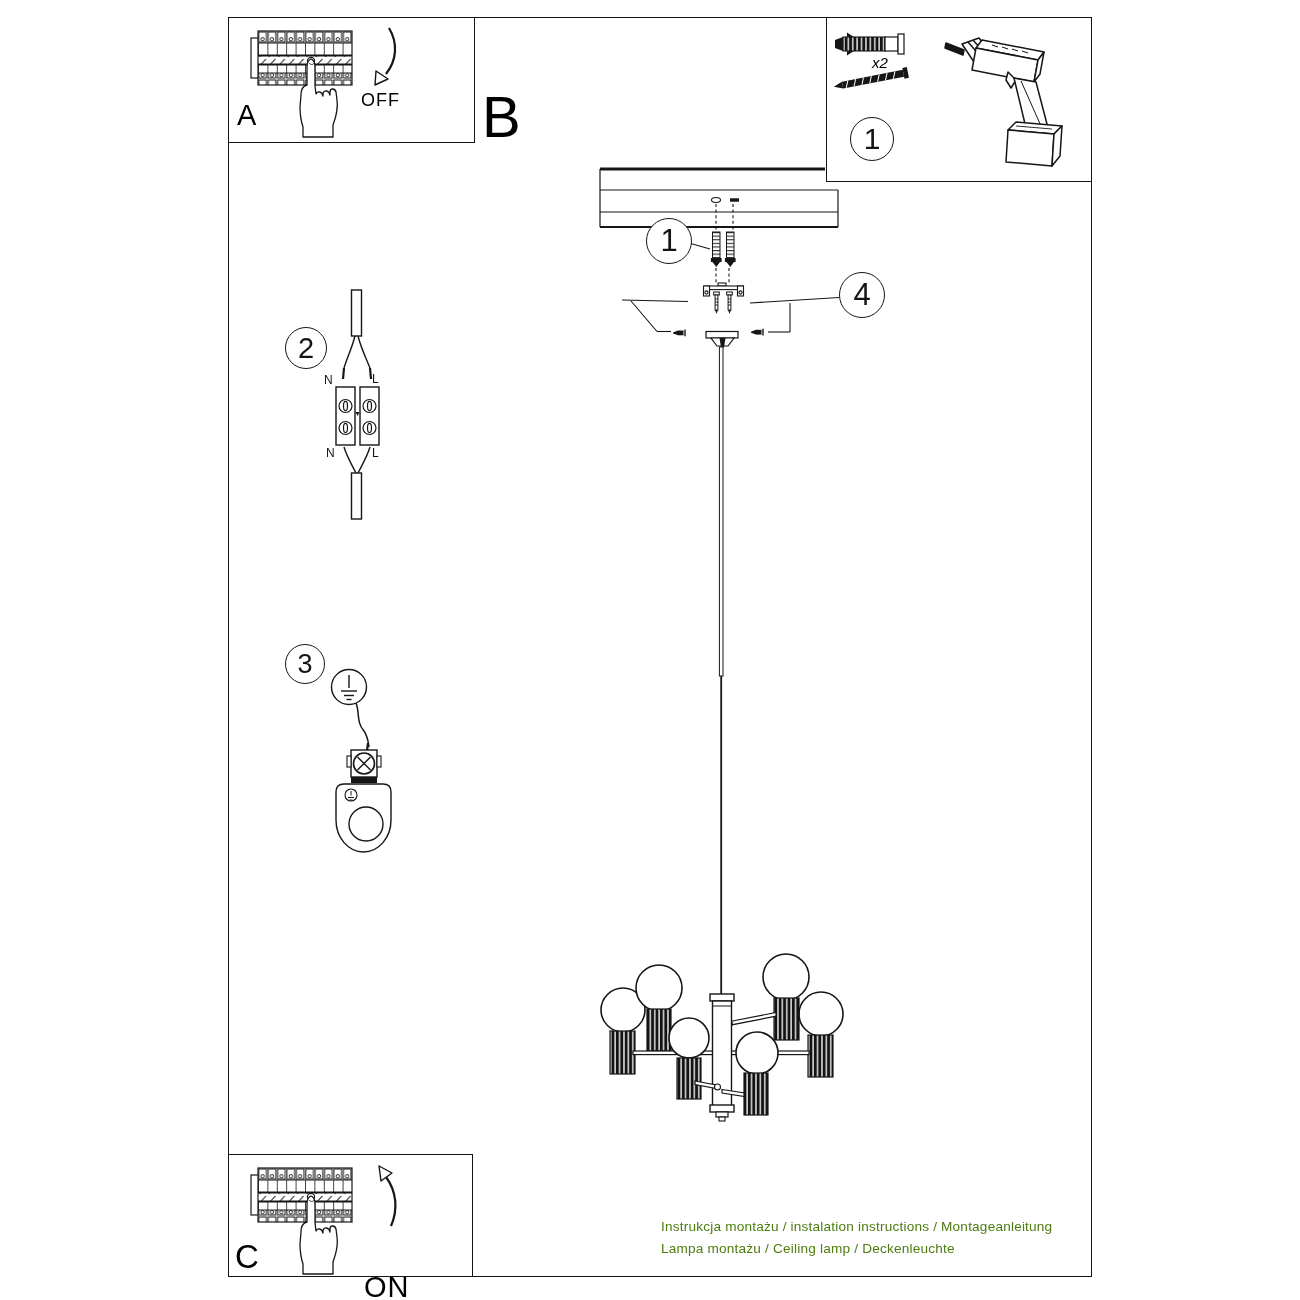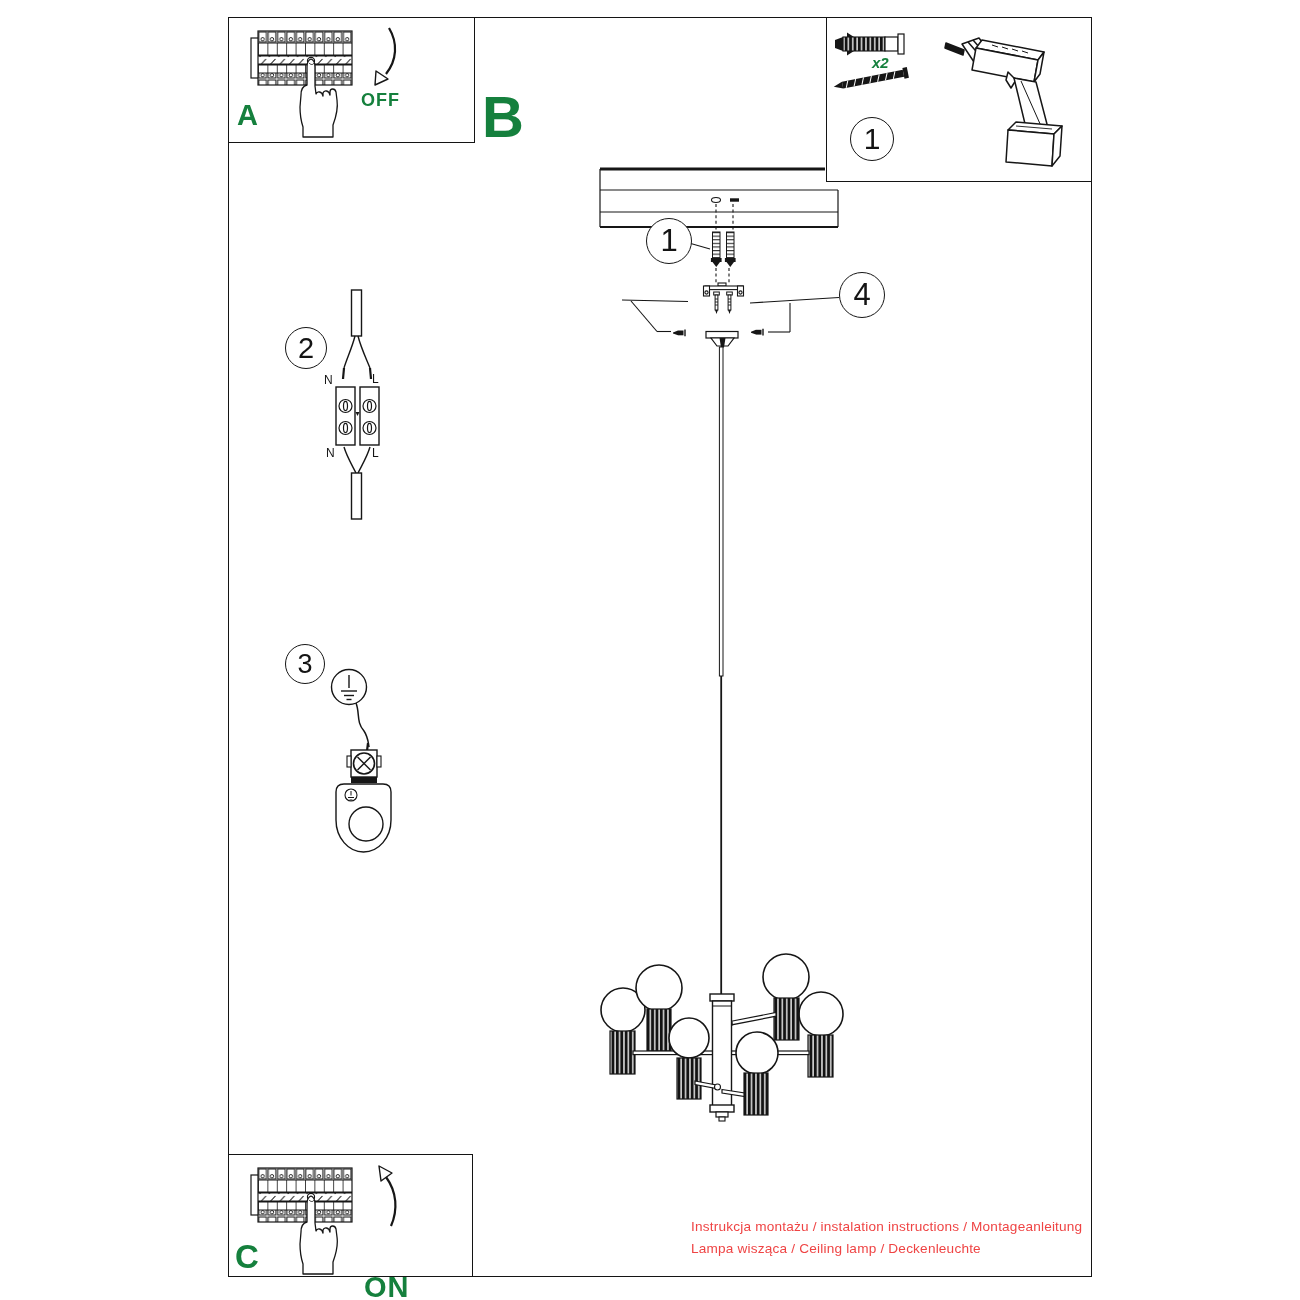--- a/index.html
+++ b/index.html
@@ -7,23 +7,23 @@
     width:1300px;height:1300px;background:#ffffff;position:relative;
     font-family:"Liberation Sans", sans-serif;color:#161616;overflow:hidden;
   }
   .abs{position:absolute;}
   .frame{border:1.8px solid #141414;box-sizing:border-box;background:transparent;}
   .badge{
     border:1.6px solid #161616;border-radius:50%;background:#fff;
     display:flex;align-items:center;justify-content:center;
     font-family:"Liberation Sans",sans-serif;color:#141414;z-index:4;
   }
-  .letter{font-family:"Liberation Sans",sans-serif;color:#15803d;z-index:4;line-height:1;font-weight:bold;}
+  .letter{font-family:"Liberation Sans",sans-serif;color:#000000;z-index:4;line-height:1;}
   .wirelabel{font-size:12px;color:#141414;z-index:4;line-height:1;}
-  .footer-line{font-size:13.6px;letter-spacing:0.2px;color:#ef4444;line-height:21.5px;white-space:nowrap;z-index:4;margin-left:30px;}
+  .footer-line{font-size:13.6px;letter-spacing:0.2px;color:#4d7c0f;line-height:21.5px;white-space:nowrap;z-index:4;}
   svg{position:absolute;left:0;top:0;z-index:2;pointer-events:none;}
   .panel{z-index:1;}
 </style>
 </head>
 <body>
 
 <div class="abs frame panel" style="left:228px;top:17px;width:864px;height:1260px;"></div>
 
 <div class="abs frame panel" style="left:228px;top:17px;width:247px;height:126px;"></div>
 
@@ -43,21 +43,21 @@
 <div class="abs badge" style="left:839px;top:272px;width:44px;height:44px;font-size:31px;">4</div>
 <div class="abs badge" style="left:285px;top:327px;width:40px;height:40px;font-size:29px;">2</div>
 <div class="abs badge" style="left:285px;top:644px;width:38px;height:38px;font-size:27px;">3</div>
 
 <span class="abs wirelabel" style="left:324px;top:374px;">N</span>
 <span class="abs wirelabel" style="left:372px;top:373px;">L</span>
 <span class="abs wirelabel" style="left:326px;top:447px;">N</span>
 <span class="abs wirelabel" style="left:372px;top:447px;">L</span>
 
 <div class="abs footer-line" style="left:661px;top:1216px;">Instrukcja montażu / instalation instructions / Montageanleitung</div>
-<div class="abs footer-line" style="left:661px;top:1238px;">Lampa wisząca / Ceiling lamp / Deckenleuchte</div>
+<div class="abs footer-line" style="left:661px;top:1238px;">Lampa montażu / Ceiling lamp / Deckenleuchte</div>
 
 <svg width="1300" height="1300" viewBox="0 0 1300 1300">
 <defs>
   <pattern id="cellp" width="9.4" height="12" patternUnits="userSpaceOnUse">
     <rect x="0.8" y="1" width="7.6" height="10" fill="none" stroke="#161616" stroke-width="1"></rect>
     <circle cx="4.6" cy="8.2" r="1.7" fill="none" stroke="#161616" stroke-width="0.9"></circle>
   </pattern>
   <pattern id="vdiv" width="9.4" height="4" patternUnits="userSpaceOnUse">
     <line x1="0.3" y1="0" x2="0.3" y2="4" stroke="#161616" stroke-width="1"></line>
   </pattern>

